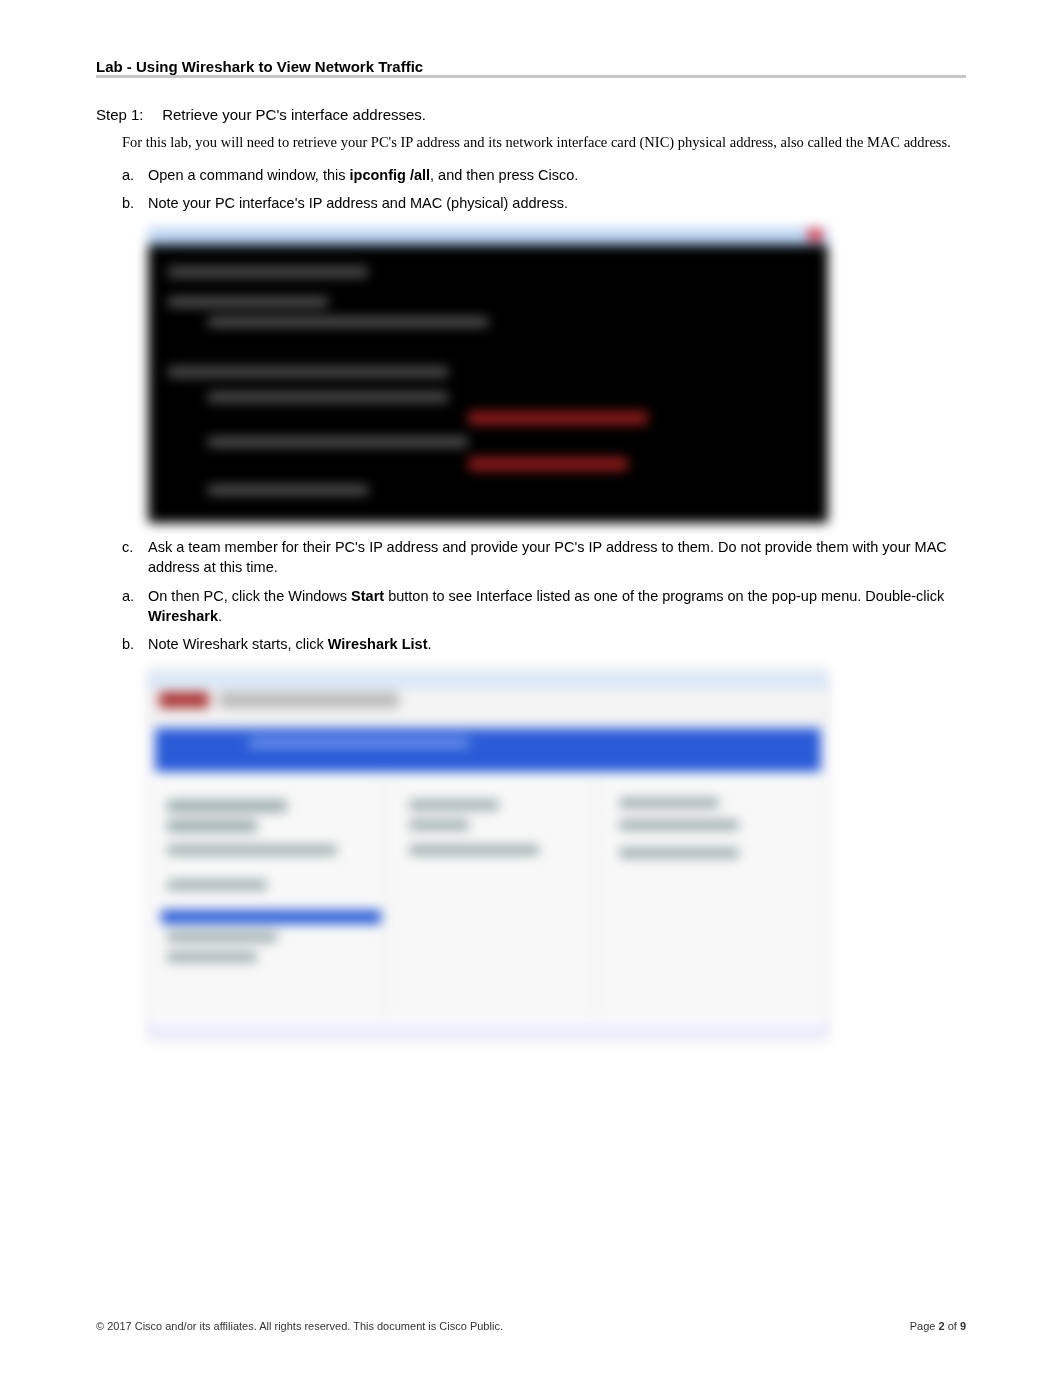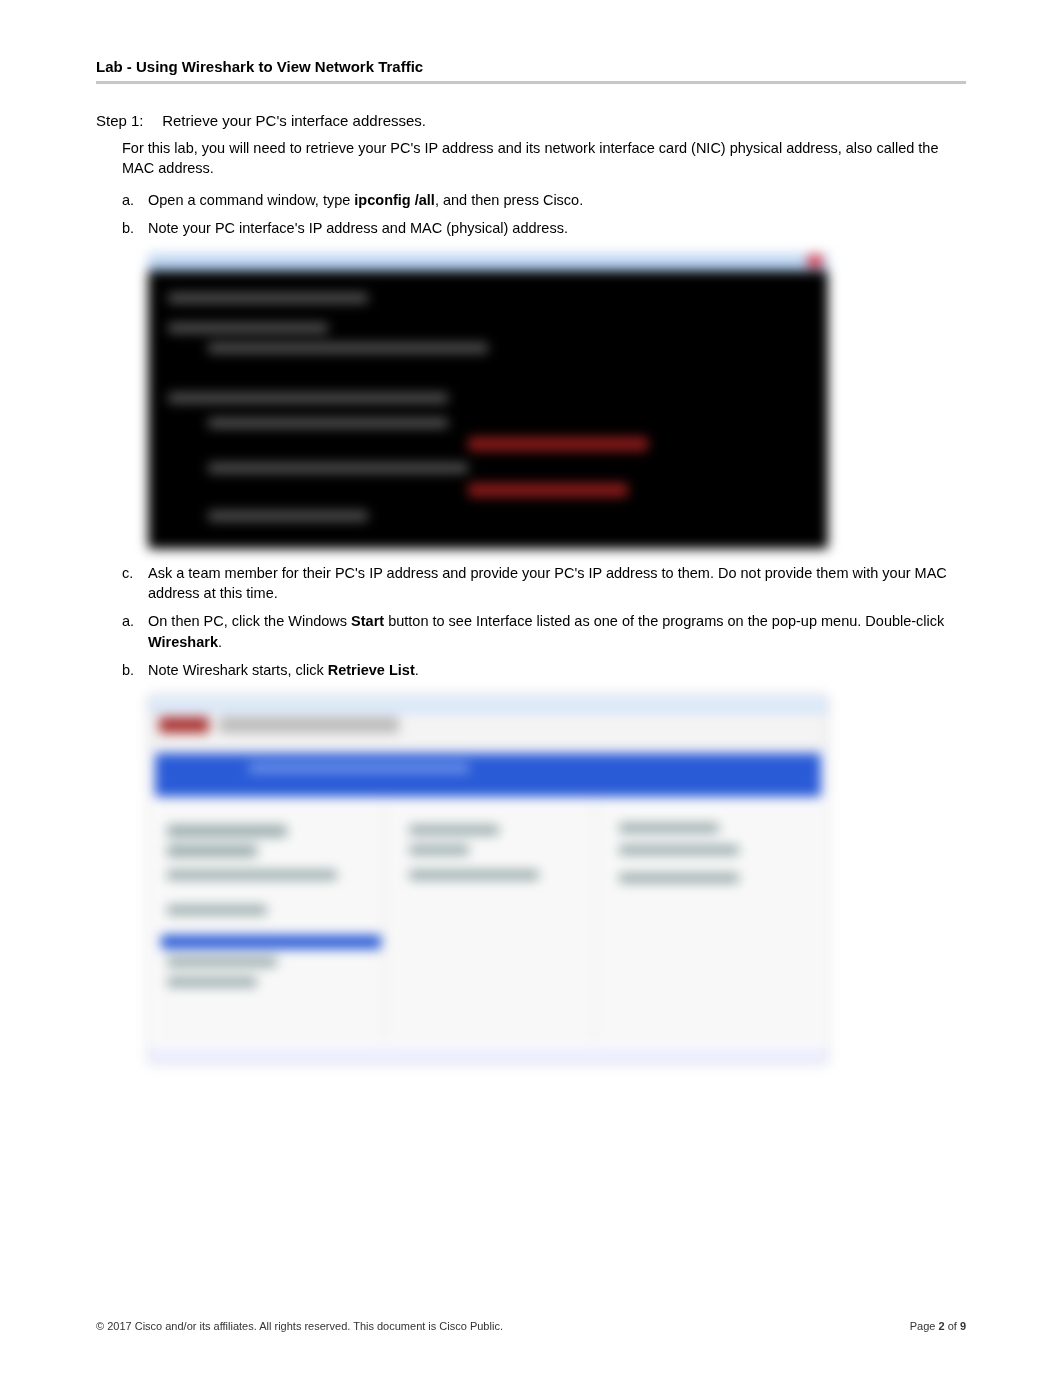--- a/index.html
+++ b/index.html
@@ -10,36 +10,36 @@
       height: 1376px;
       position: relative;
       color: #000;
     }
     .page {
       padding: 58px 96px 50px 96px;
     }
     .header-bar {
       font-weight: bold;
       font-size: 15px;
-      padding-bottom: 6px;
       border-bottom: 3px solid #c7c7c7;
       margin-bottom: 28px;
     }
     .step-title {
       font-weight: normal;
       font-size: 15px;
       margin-top: 14px;
       margin-bottom: 10px;
     }
     .step-title .num { display: inline-block; min-width: 62px; }
     .intro {
       font-size: 14.5px;
       line-height: 1.35;
       margin-left: 26px;
       margin-bottom: 12px;
+      font-family: Liberation Serif, serif;
     }
     .list-item {
       font-size: 14.5px;
       line-height: 1.4;
       margin-left: 26px;
       margin-bottom: 8px;
       display: flex;
     }
     .list-item .letter { min-width: 26px; flex-shrink: 0; }
     .list-item .text { flex: 1; }
@@ -146,21 +146,21 @@
   <div class="step-title">
     <span class="num">Step 1:</span>
     <span>Retrieve your PC's interface addresses.</span>
   </div>
 
   <p class="intro">For this lab, you will need to retrieve your PC's IP address and its network interface card (NIC) physical address, also called the MAC address.</p>
 
   <div class="list-item">
     <span class="letter">a.</span>
     <span class="text">
-      <span>Open a command window, type </span><span class="bold">ipconfig /all</span><span>, and then press Cisco.</span>
+      <span>Open a command window, this </span><span class="bold">ipconfig /all</span><span>, and then press Cisco.</span>
     </span>
   </div>
 
   <div class="list-item">
     <span class="letter">b.</span>
     <span class="text">Note your PC interface's IP address and MAC (physical) address.</span>
   </div>
 
   <div class="figure-wrap">
     <div class="cmd-window">
@@ -187,21 +187,21 @@
   <div class="list-item">
     <span class="letter">a.</span>
     <span class="text">
       <span>On then PC, click the Windows </span><span class="bold">Start</span><span> button to see Interface listed as one of the programs on the pop-up menu. Double-click </span><span class="bold">Wireshark</span><span>.</span>
     </span>
   </div>
 
   <div class="list-item">
     <span class="letter">b.</span>
     <span class="text">
-      <span>Note Wireshark starts, click </span><span class="bold">Retrieve List</span><span>.</span>
+      <span>Note Wireshark starts, click </span><span class="bold">Wireshark List</span><span>.</span>
     </span>
   </div>
 
   <div class="figure-wrap">
     <div class="ws-window">
       <div class="ws-titlebar"></div>
       <div class="ws-toolbar">
         <div class="ws-tb-red"></div>
         <div class="ws-tb-gray"></div>
       </div>

